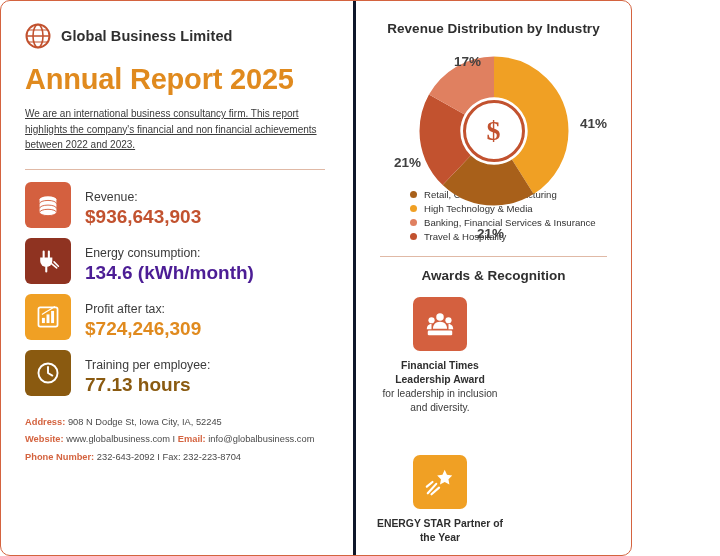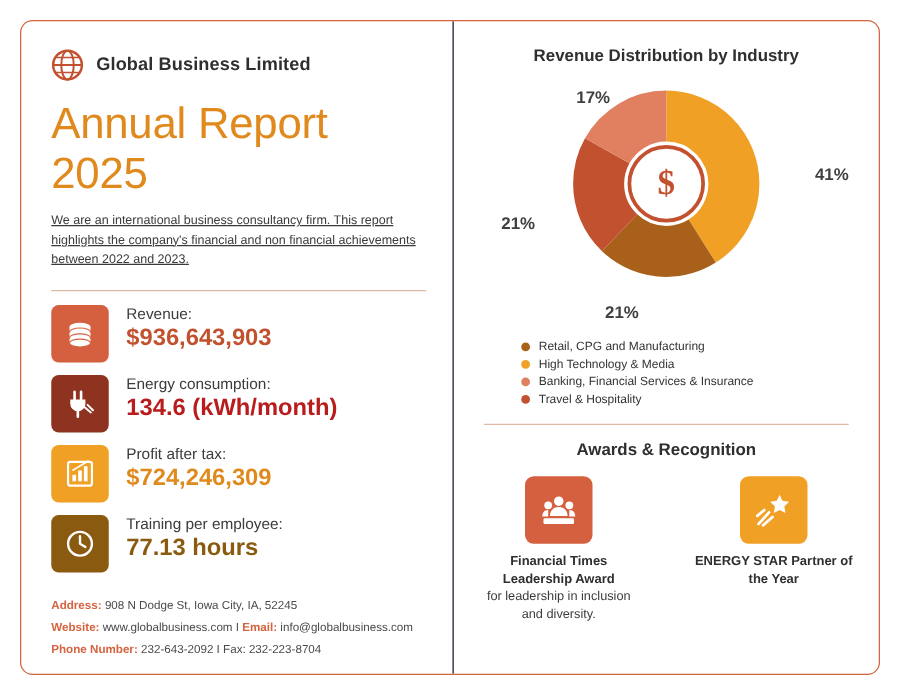--- a/index.html
+++ b/index.html
@@ -5,25 +5,25 @@
   html, body {
     margin: 0;
     padding: 0;
     background: #ffffff;
   }
   body {
     font-family: "Liberation Sans", sans-serif;
   }
   .page {
     position: relative;
-    width: 720px;
+    width: 632px;
     height: 556px;
     box-sizing: border-box;
     background: #ffffff;
-    padding: 16px;
+    padding: 0;
   }
   .frame {
     position: relative;
     width: 100%;
     height: 100%;
     box-sizing: border-box;
     border: 1.5px solid #d4633f;
     border-radius: 10px;
     display: flex;
     overflow: hidden;
@@ -48,22 +48,22 @@
     height: 26px;
     flex: 0 0 26px;
   }
   .brand-name {
     font-size: 14.5px;
     font-weight: bold;
     color: #2f2f2f;
     letter-spacing: 0.1px;
   }
   .report-title {
-    font-size: 35px;
-    font-weight: normal;
+    font-size: 29px;
+    font-weight: bold;
     color: #e08a1e;
     margin: 10px 0 10px 0;
     letter-spacing: -0.2px;
   }
   .intro {
     font-size: 10px;
     line-height: 1.55;
     color: #3b3b3b;
     max-width: 305px;
     text-decoration: underline;
@@ -75,21 +75,21 @@
     width: 300px;
   }
   .stats {
     display: flex;
     flex-direction: column;
     gap: 10px;
     margin-top: 6px;
   }
   .stat-row {
     display: flex;
-    align-items: flex-start;
+    align-items: flex-end;
     gap: 14px;
   }
   .stat-icon {
     width: 46px;
     height: 46px;
     border-radius: 6px;
     flex: 0 0 46px;
     display: flex;
     align-items: center;
     justify-content: center;
@@ -118,21 +118,21 @@
     color: #d4633f;
     font-weight: bold;
   }
   
   .right {
     flex: 1;
     box-sizing: border-box;
     padding: 20px 18px 10px 18px;
     display: flex;
     flex-direction: column;
-    border-left: 1px solid #0f172a;
+    border-left: 3px solid #0f172a;
   }
   .section-title {
     text-align: center;
     font-size: 13.5px;
     font-weight: bold;
     color: #2f2f2f;
     margin-bottom: 4px;
   }
   .donut-wrap {
     position: relative;
@@ -202,20 +202,21 @@
   .right-divider {
     height: 1px;
     background: #e0b9a6;
     margin: 14px 6px 12px 6px;
   }
   .awards {
     display: flex;
     justify-content: center;
     gap: 40px;
     margin-top: 10px;
+    flex-direction: column;
   }
   .award {
     width: 132px;
     text-align: center;
   }
   .award-icon {
     width: 54px;
     height: 54px;
     border-radius: 7px;
     margin: 0 auto 8px auto;
@@ -286,21 +287,21 @@
           <span class="stat-icon" style="background:#8f3321">
             <svg viewBox="0 0 30 30" width="26" height="26">
               <path d="M10 4 L10 11 M16 4 L16 11" stroke="#fff" stroke-width="2.4" stroke-linecap="round"></path>
               <path d="M6 11 L20 11 L20 15 A7 7 0 0 1 13 22 A7 7 0 0 1 6 15 Z" fill="#fff"></path>
               <path d="M13 22 L13 27" stroke="#fff" stroke-width="2.4" stroke-linecap="round"></path>
               <path d="M19 18 L25 23 M22 16 L27 21" stroke="#fff" stroke-width="1.8" stroke-linecap="round"></path>
             </svg>
           </span>
           <span class="stat-text">
             <span class="stat-label">Energy consumption:</span>
-            <span class="stat-value" style="color:#b91c1c">134.6 (kWh/month)</span>
+            <span class="stat-value" style="color:#4c1d95">134.6 (kWh/month)</span>
           </span>
         </div>
 
         <div class="stat-row">
           <span class="stat-icon" style="background:#f0a024">
             <svg viewBox="0 0 30 30" width="26" height="26">
               <rect x="4" y="4" width="22" height="22" rx="2" fill="none" stroke="#fff" stroke-width="2"></rect>
               <rect x="8" y="16" width="3.4" height="6" fill="#fff"></rect>
               <rect x="13.3" y="12" width="3.4" height="10" fill="#fff"></rect>
               <rect x="18.6" y="8" width="3.4" height="14" fill="#fff"></rect>

